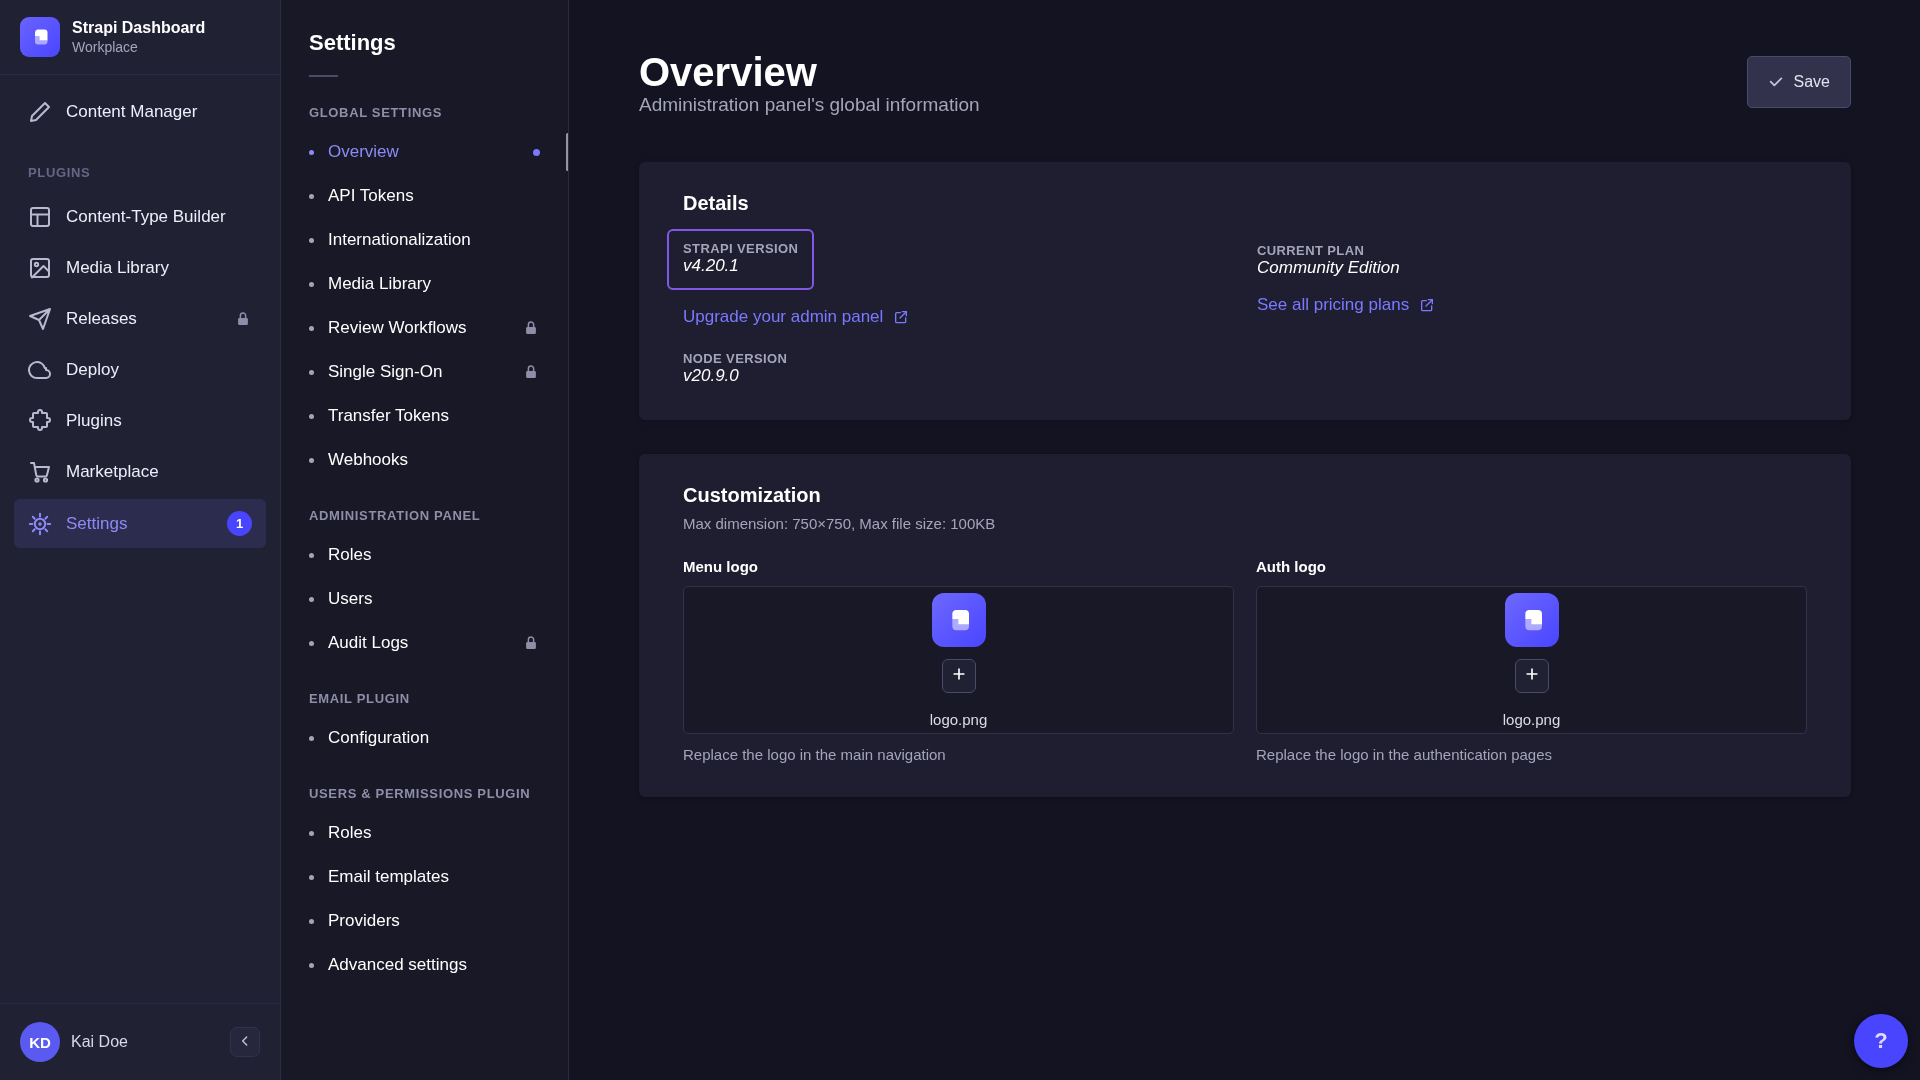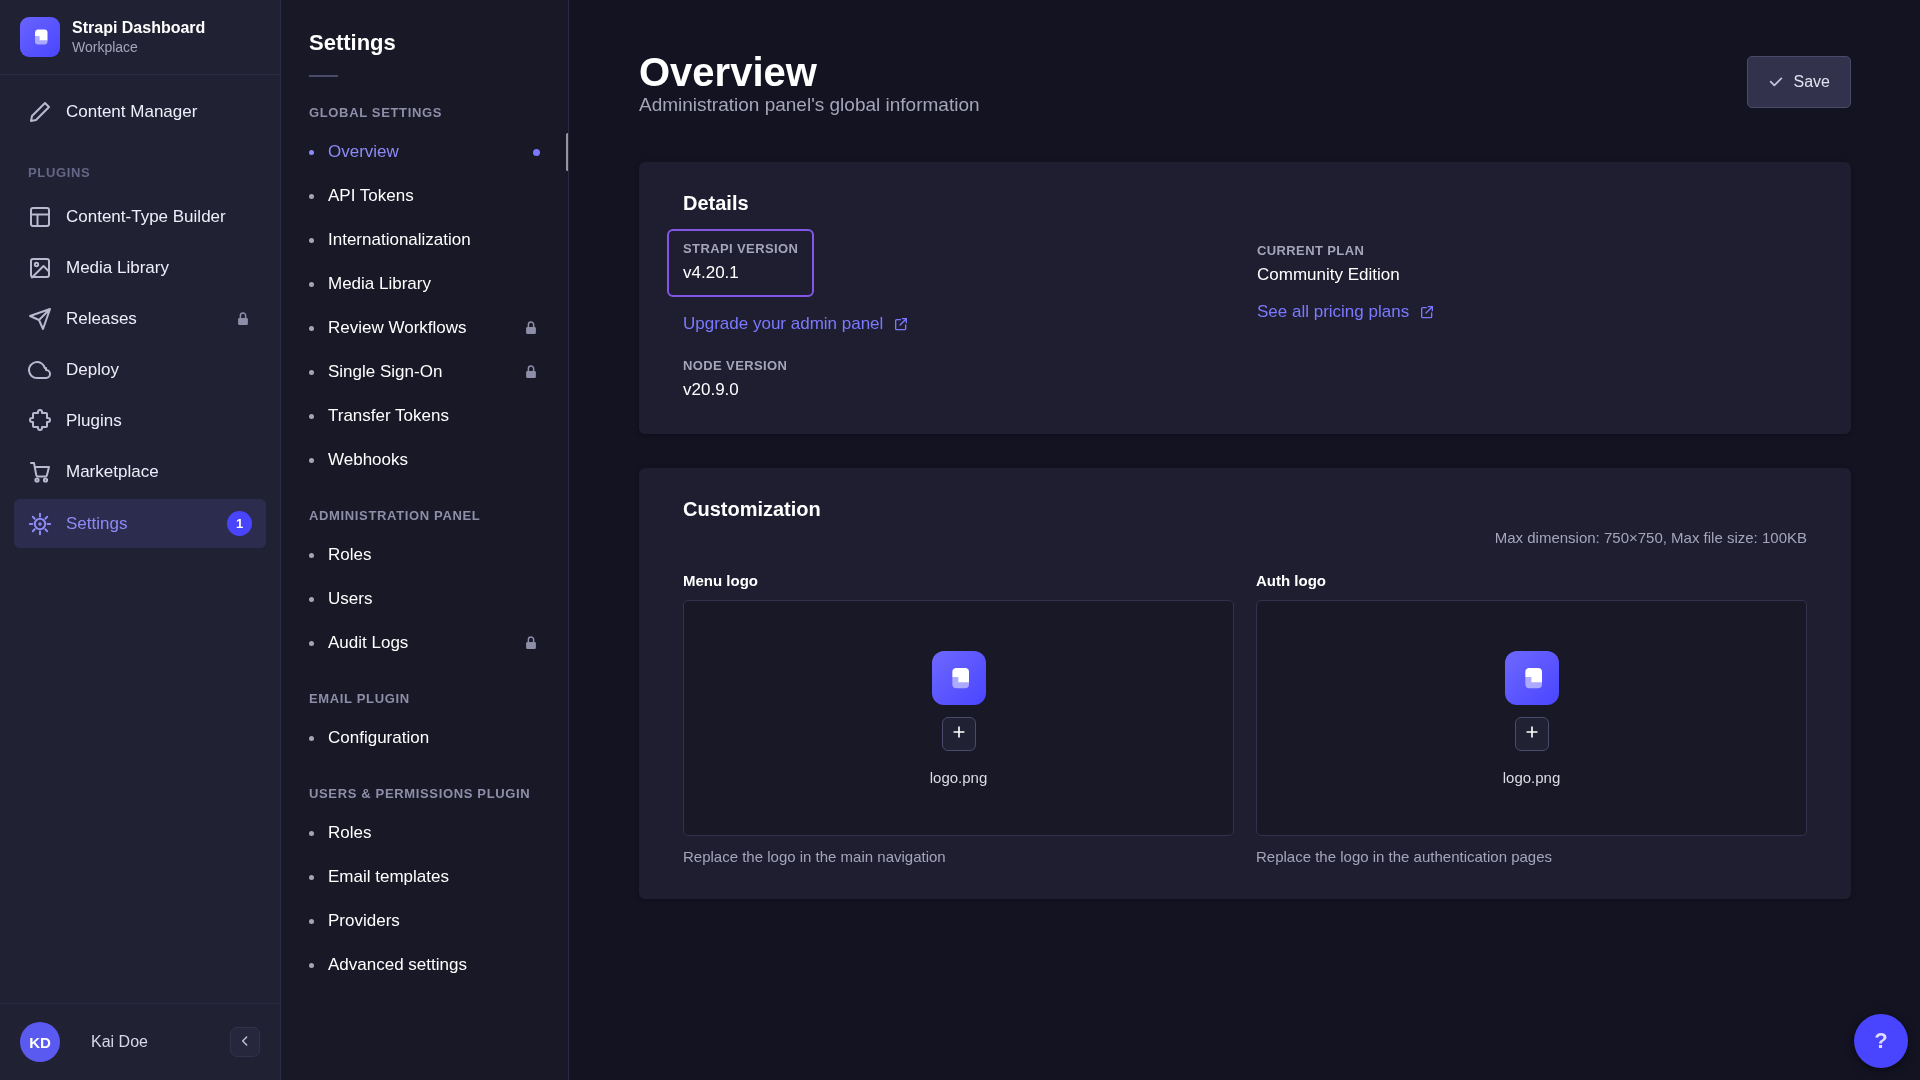--- a/index.html
+++ b/index.html
@@ -35,21 +35,21 @@
   .nav-items{padding-top:10px;}
   .nav-section-title{padding:26px 28px 10px;font-size:13px;font-weight:700;color:var(--text-dim);letter-spacing:.05em;}
   .nav-item{display:flex;align-items:center;gap:14px;margin:3px 14px;padding:12px 14px;border-radius:6px;font-size:17px;color:#eeeefa;cursor:pointer;line-height:24px;}
   .nav-item .nicon{width:24px;height:24px;color:#b9b9cf;flex:0 0 24px;display:flex;}
   .nav-item .nicon svg{width:100%;height:100%;}
   .nav-item.active{background:rgba(123,121,255,.13);color:#8e8af5;}
   .nav-item.active .nicon{color:#8e8af5;}
   .lockicon{margin-left:auto;width:18px;height:18px;color:#8e8ea9;flex:0 0 18px;}
   .lockicon svg{width:100%;height:100%;}
   .badge{margin-left:auto;min-width:25px;height:25px;border-radius:50%;background:var(--accent);color:#fff;font-size:13px;font-weight:600;display:flex;align-items:center;justify-content:center;}
-  .nav-footer{margin-top:auto;border-top:1px solid var(--border);padding:18px 20px;display:flex;align-items:center;gap:31px;}
+  .nav-footer{margin-top:auto;border-top:1px solid var(--border);padding:18px 20px;display:flex;align-items:center;gap:11px;}
   .avatar{width:40px;height:40px;border-radius:50%;background:#5a5af0;color:#fff;font-size:15px;font-weight:700;display:flex;align-items:center;justify-content:center;flex:0 0 40px;}
   .user-name{font-size:16px;color:#d9d8e6;}
   .collapse-btn{margin-left:auto;width:30px;height:30px;border-radius:7px;background:#26263c;border:1px solid var(--border-light);color:#b9b9cf;display:flex;align-items:center;justify-content:center;cursor:pointer;padding:0;}
   .collapse-btn svg{width:16px;height:16px;}
 
   
   .sub-nav{width:288px;flex:0 0 288px;background:var(--subnav-bg);border-right:1px solid var(--border);overflow:hidden;}
   .subnav-title{padding:30px 28px 0;font-size:22px;font-weight:700;}
   .subnav-underline{width:29px;height:2px;background:#4a4a6a;margin:19px 0 2px 28px;}
   .subnav-section-title{padding:26px 28px 10px;font-size:13px;font-weight:700;color:#8e8ea9;letter-spacing:.05em;}
@@ -70,33 +70,33 @@
   .save-btn .icon{width:16px;height:16px;color:#c5c5d9;display:flex;}
   .save-btn .icon svg{width:100%;height:100%;}
 
   .card{background:var(--card-bg);border-radius:6px;padding:30px 44px 34px;box-shadow:0 1px 4px rgba(3,3,12,.35);}
   .card-details{margin-top:46px;}
   .card-custom{margin-top:34px;}
   .card-heading{font-size:20px;font-weight:700;margin:0;}
 
   .details-grid{display:grid;grid-template-columns:1fr 1fr;column-gap:24px;margin-top:14px;}
   .field-label{font-size:13px;font-weight:600;color:var(--text-muted);letter-spacing:.03em;}
-  .field-value{font-size:17px;color:#fff;margin-top:7px;}
+  .field-value{font-size:17px;color:#fff;margin-top:0;font-style:italic;}
   .highlight-box{display:inline-block;border:2px solid var(--highlight);border-radius:6px;padding:10px 14px 12px;margin-left:-16px;}
   .field-plain{margin-top:14px;}
   .field-node{margin-top:24px;}
   .link{display:inline-flex;align-items:center;gap:10px;color:var(--accent-light);font-size:17px;text-decoration:none;margin-top:17px;cursor:pointer;}
   .link .icon{width:16px;height:16px;display:flex;}
   .link .icon svg{width:100%;height:100%;}
   .col-left .link{display:flex;width:fit-content;}
 
-  .customization-sub{font-size:15px;color:var(--text-muted);margin-top:8px;text-align:right;}
+  .customization-sub{font-size:15px;color:var(--text-muted);margin-top:8px;}
   .logo-grid{display:grid;grid-template-columns:1fr 1fr;column-gap:22px;margin-top:26px;}
   .logo-label{font-size:15px;font-weight:700;margin-bottom:11px;}
-  .logo-box{height:236px;background:#181826;border:1px solid var(--border-light);border-radius:5px;display:flex;flex-direction:column;align-items:center;justify-content:center;cursor:pointer;}
+  .logo-box{height:148px;background:#181826;border:1px solid var(--border-light);border-radius:5px;display:flex;flex-direction:column;align-items:center;justify-content:center;cursor:pointer;}
   .logo-mark{width:54px;height:54px;border-radius:12px;background:linear-gradient(135deg,#6e68ff,#4945ff);display:flex;align-items:center;justify-content:center;}
   .logo-mark svg{width:32px;height:32px;color:#fff;}
   .plus-btn{margin-top:12px;width:34px;height:34px;border-radius:6px;background:#212134;border:1px solid #4a4a6a;color:#fff;display:flex;align-items:center;justify-content:center;cursor:pointer;padding:0;}
   .plus-btn svg{width:18px;height:18px;}
   .logo-filename{margin-top:18px;font-size:15px;color:#dcdce4;}
   .logo-caption{margin-top:12px;font-size:15px;color:var(--text-muted);}
 
   .help-btn{position:absolute;right:12px;bottom:12px;width:54px;height:54px;border-radius:50%;background:var(--accent);border:none;color:#dedcff;font-size:22px;font-weight:700;display:flex;align-items:center;justify-content:center;cursor:pointer;box-shadow:0 2px 10px rgba(0,0,0,.45);}
 </style>
 </head>

